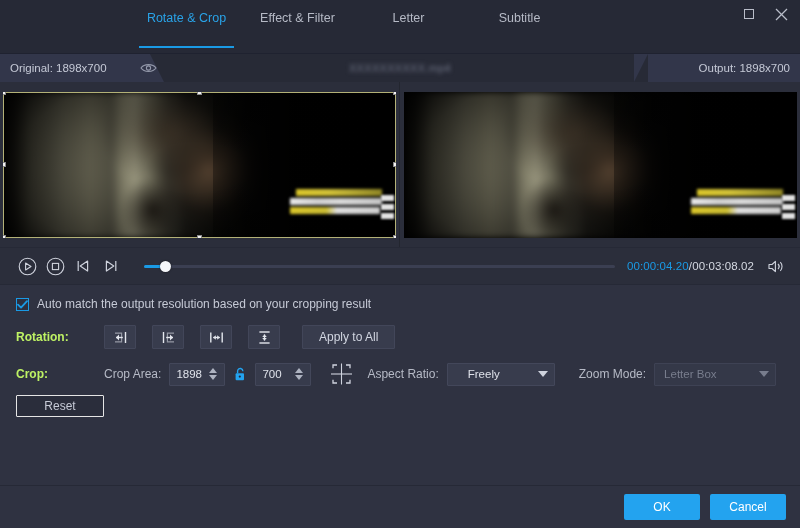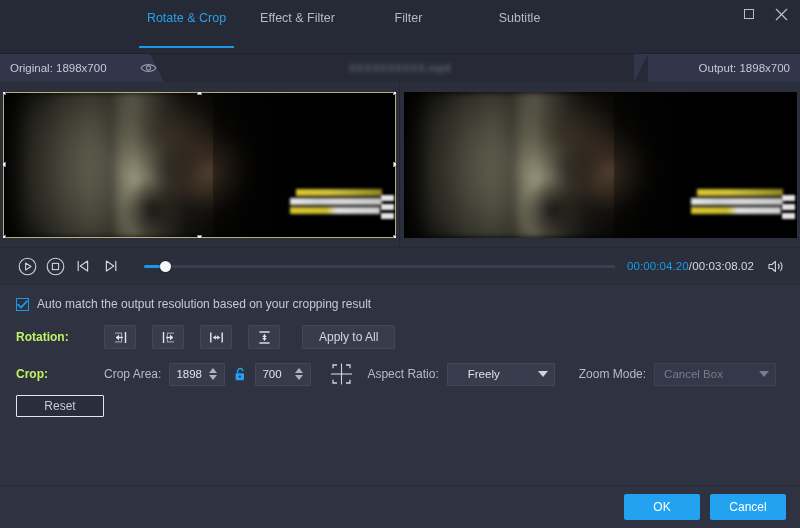--- a/index.html
+++ b/index.html
@@ -524,21 +524,21 @@
 
   <div class="titlebar">
     <div class="tabs">
       <div class="tab active">
         <span>Rotate &amp; Crop</span>
       </div>
       <div class="tab">
         <span>Effect &amp; Filter</span>
       </div>
       <div class="tab">
-        <span>Filter</span>
+        <span>Letter</span>
       </div>
       <div class="tab">
         <span>Subtitle</span>
       </div>
     </div>
     <div class="wincontrols">
       <div class="winbtn">
         <span class="sq"></span>
       </div>
       <div class="winbtn close">
@@ -756,21 +756,21 @@
       </div>
 
       <span class="fieldlabel">Aspect Ratio:</span>
       <div class="select" id="aspect-select">
         <span class="selval">Freely</span>
         <span class="caret"></span>
       </div>
 
       <span class="fieldlabel" style="margin-left:24px">Zoom Mode:</span>
       <div class="select disabled" id="zoom-select">
-        <span class="selval">Cancel Box</span>
+        <span class="selval">Letter Box</span>
         <span class="caret"></span>
       </div>
     </div>
 
     <div class="row resetrow">
       <div class="resetbtn">
         <span>Reset</span>
       </div>
     </div>
 

